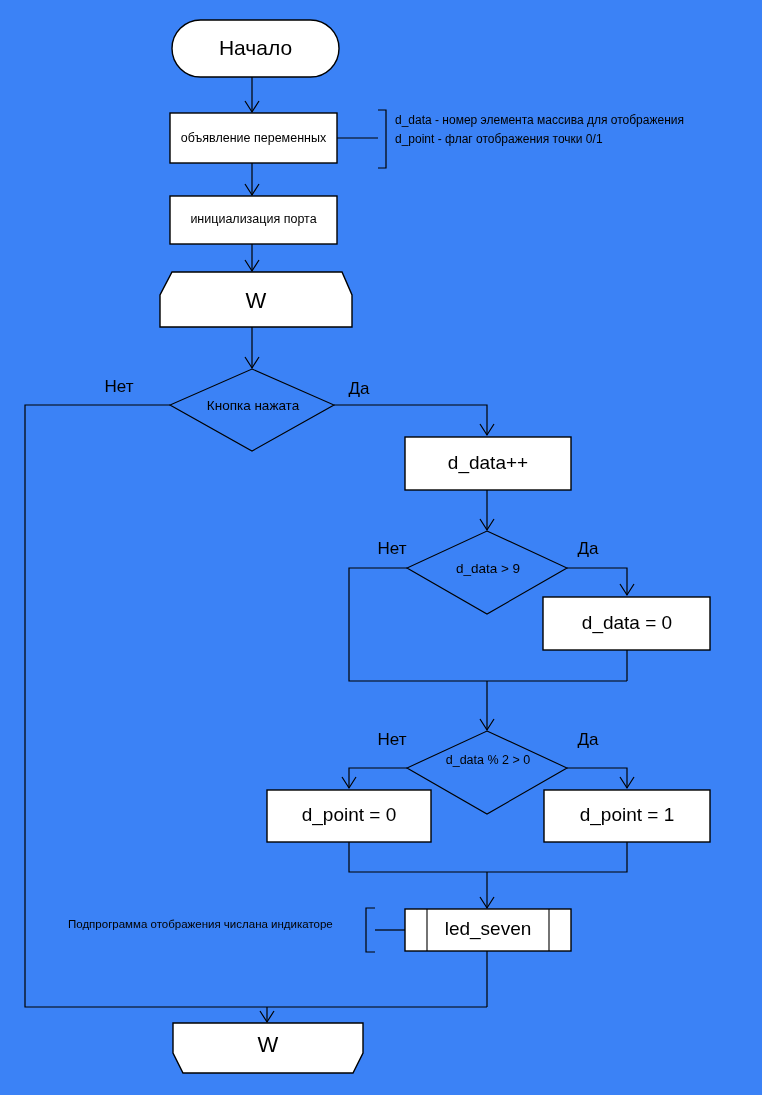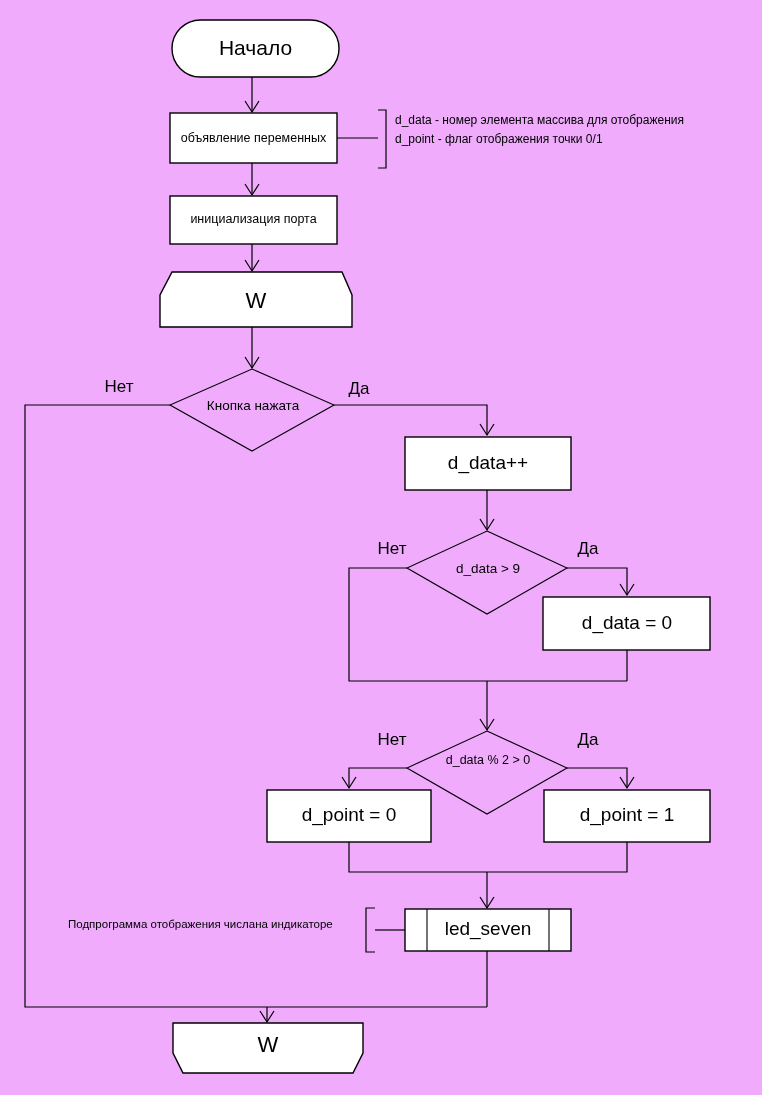--- a/index.html
+++ b/index.html
@@ -7,21 +7,21 @@
     padding: 0;
     background: #ffffff;
   }
   body {
     font-family: "Liberation Sans", sans-serif;
   }
   #flowchart-root {
     position: relative;
     width: 762px;
     height: 1095px;
-    background: #f0abfc;
+    background: #3b82f6;
     overflow: hidden;
   }
   svg.chart-svg {
     position: absolute;
     left: 0;
     top: 0;
     width: 762px;
     height: 1095px;
   }
   .shape {

